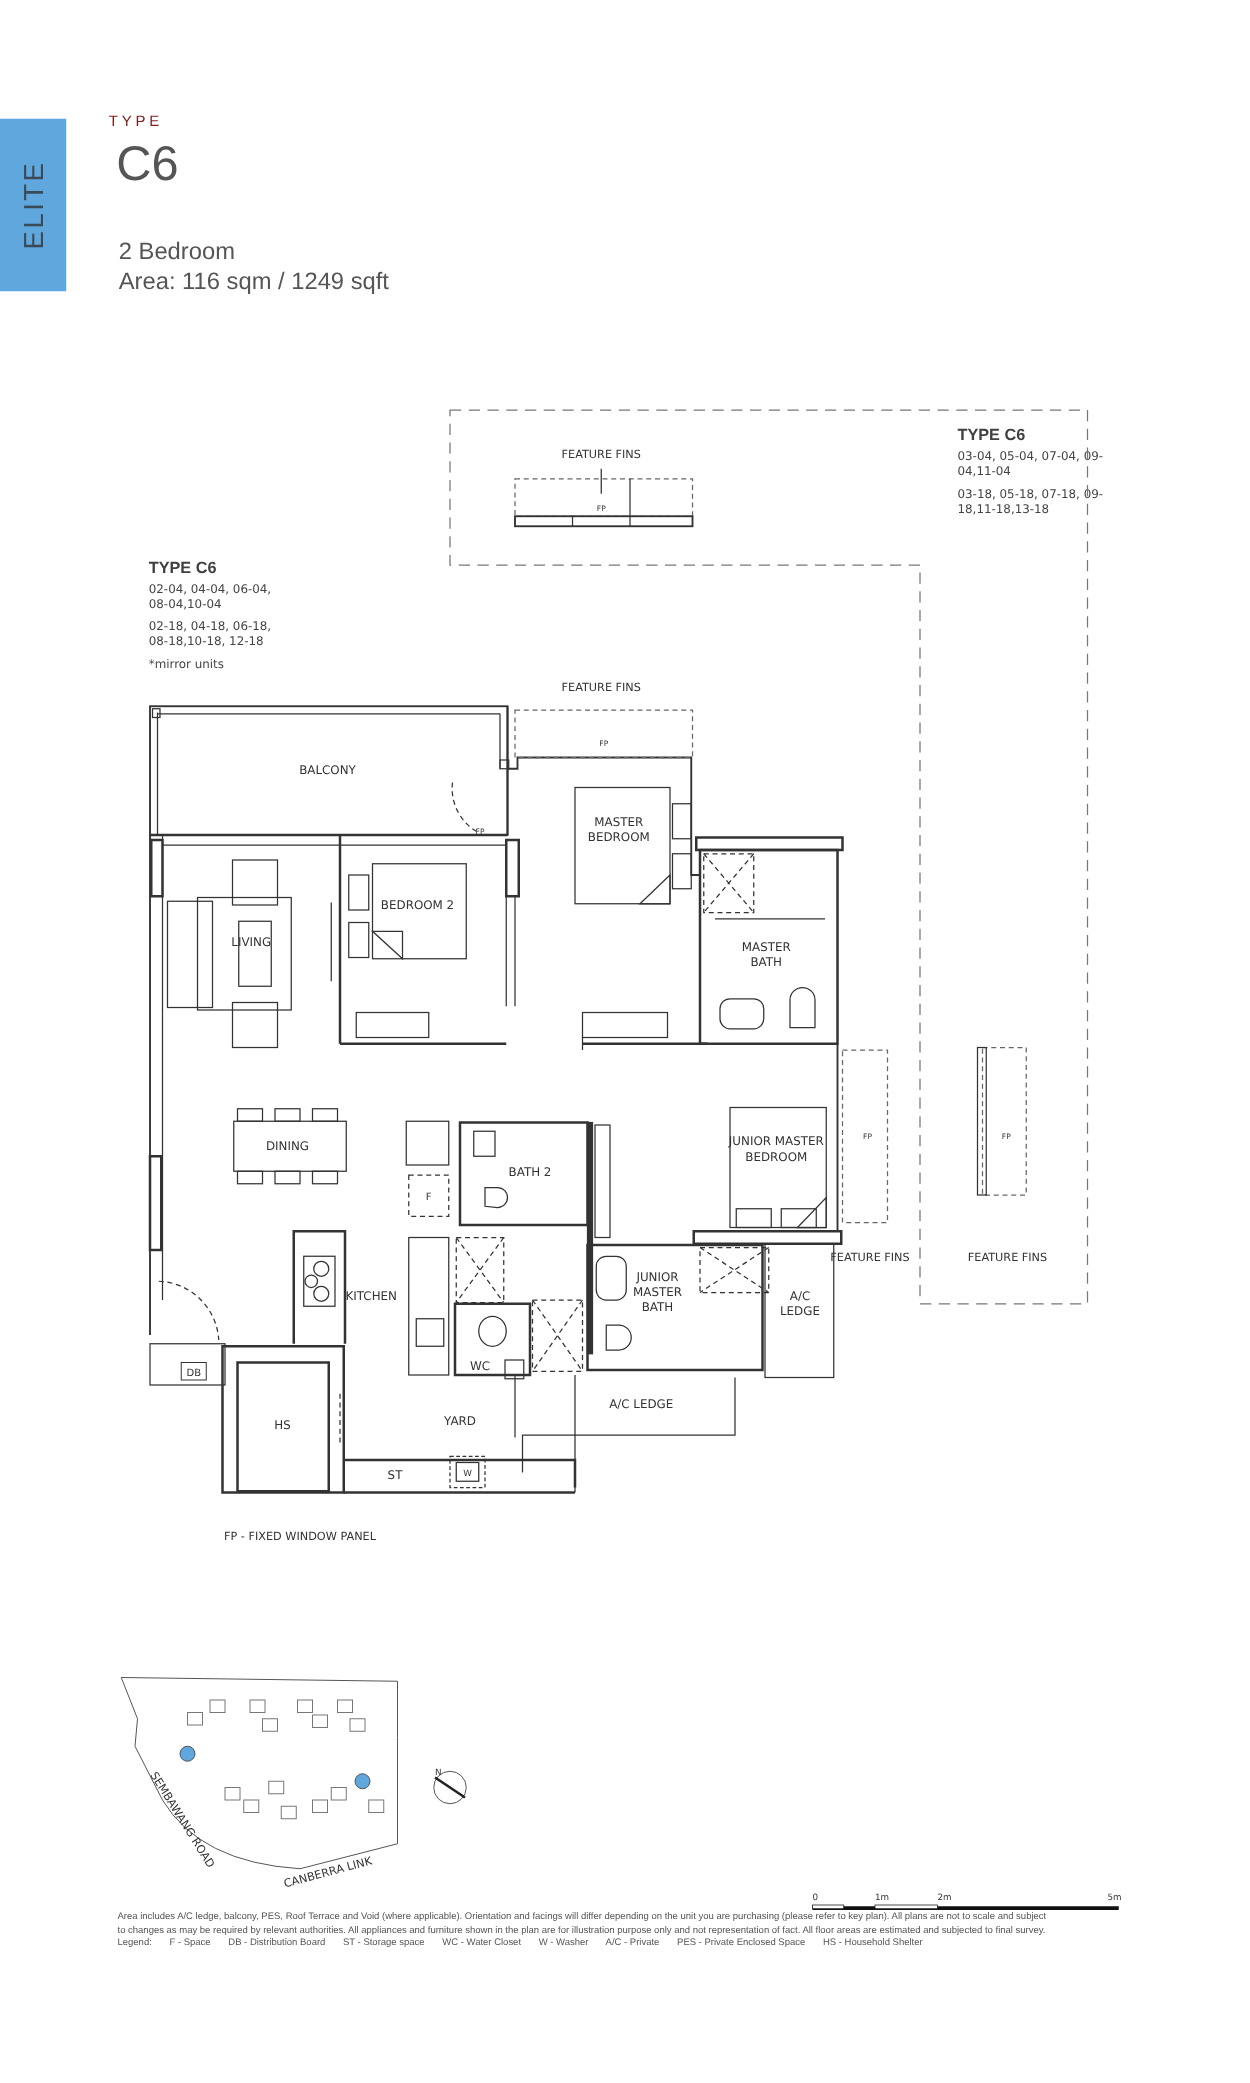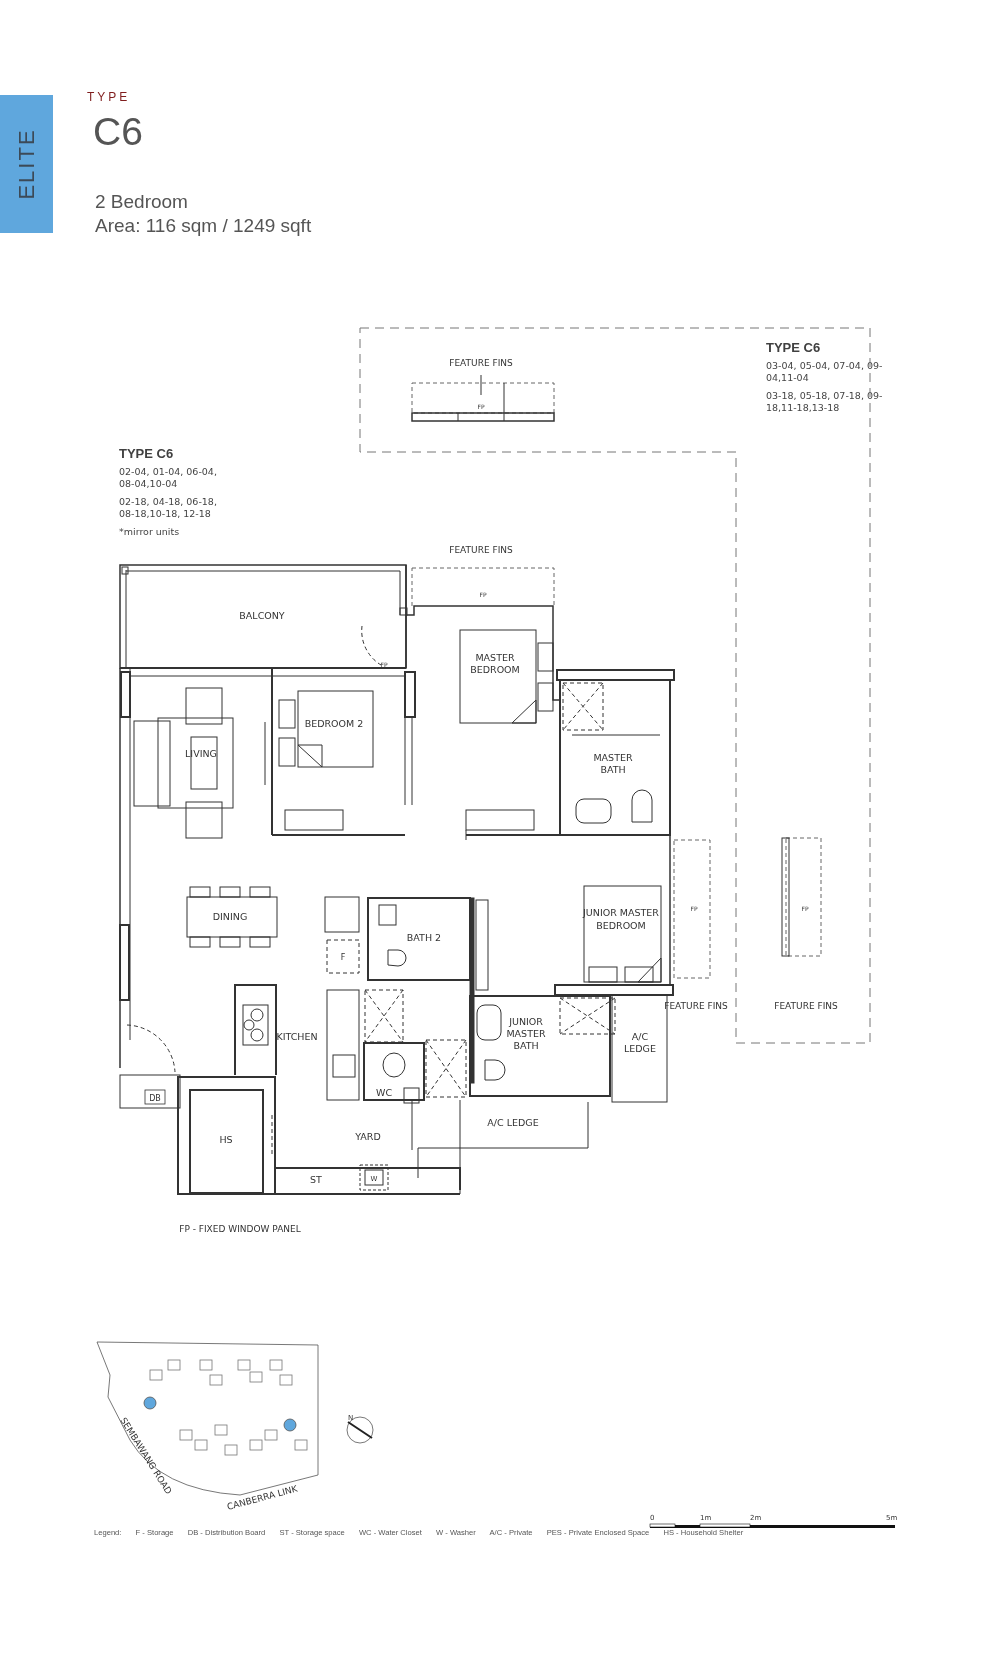--- a/index.html
+++ b/index.html
@@ -31,21 +31,21 @@
   <div>Area: 116 sqm / 1249 sqft</div>
 </div>
 
 <div class="abs units" style="left:766px;top:342px;width:130px;">
   <b>TYPE C6</b>
   <p>03-04, 05-04, 07-04, 09-04,11-04</p>
   <p>03-18, 05-18, 07-18, 09-18,11-18,13-18</p>
 </div>
 <div class="abs units" style="left:119px;top:448px;width:110px;">
   <b>TYPE C6</b>
-  <p>02-04, 01-04, 06-04, 08-04,10-04</p>
+  <p>02-04, 04-04, 06-04, 08-04,10-04</p>
   <p>02-18, 04-18, 06-18, 08-18,10-18, 12-18</p>
   <p>*mirror units</p>
 </div>
 
 <svg class="abs plan" width="1000" height="1666" viewBox="0 0 1000 1666">
   <g fill="none" stroke="#333" stroke-width="1">
 
     <path d="M360 328 H870 V1043 H736 V452 H360 Z" stroke-dasharray="9 6" stroke="#777"></path>
 
     <rect x="412" y="383" width="142" height="30" stroke-dasharray="4 3" stroke="#666"></rect>
@@ -245,23 +245,25 @@
     <rect x="650" y="1524" width="25" height="3" fill="#fff" stroke="#111" stroke-width="0.6"></rect>
     <rect x="700" y="1524" width="50" height="3" fill="#fff" stroke="#111" stroke-width="0.6"></rect>
     <text x="650" y="1520" font-size="7">0</text>
     <text x="700" y="1520" font-size="7">1m</text>
     <text x="750" y="1520" font-size="7">2m</text>
     <text x="886" y="1520" font-size="7">5m</text>
   </g>
 </svg>
 
 <div class="abs footer">
+  <div>Area includes A/C ledge, balcony, PES, Roof Terrace and Void (where applicable). Orientation and facings will differ depending on the unit you are purchasing (please refer to key plan). All plans are not to scale and subject</div>
+  <div>to changes as may be required by relevant authorities. All appliances and furniture shown in the plan are for illustration purpose only and not representation of fact. All floor areas are estimated and subjected to final survey.</div>
   <div class="legend">
     <span>Legend:</span>
-    <span>F - Storage</span>
+    <span>F - Space</span>
     <span>DB - Distribution Board</span>
     <span>ST - Storage space</span>
     <span>WC - Water Closet</span>
     <span>W - Washer</span>
     <span>A/C - Private</span>
     <span>PES - Private Enclosed Space</span>
     <span>HS - Household Shelter</span>
   </div>
 </div>
 

